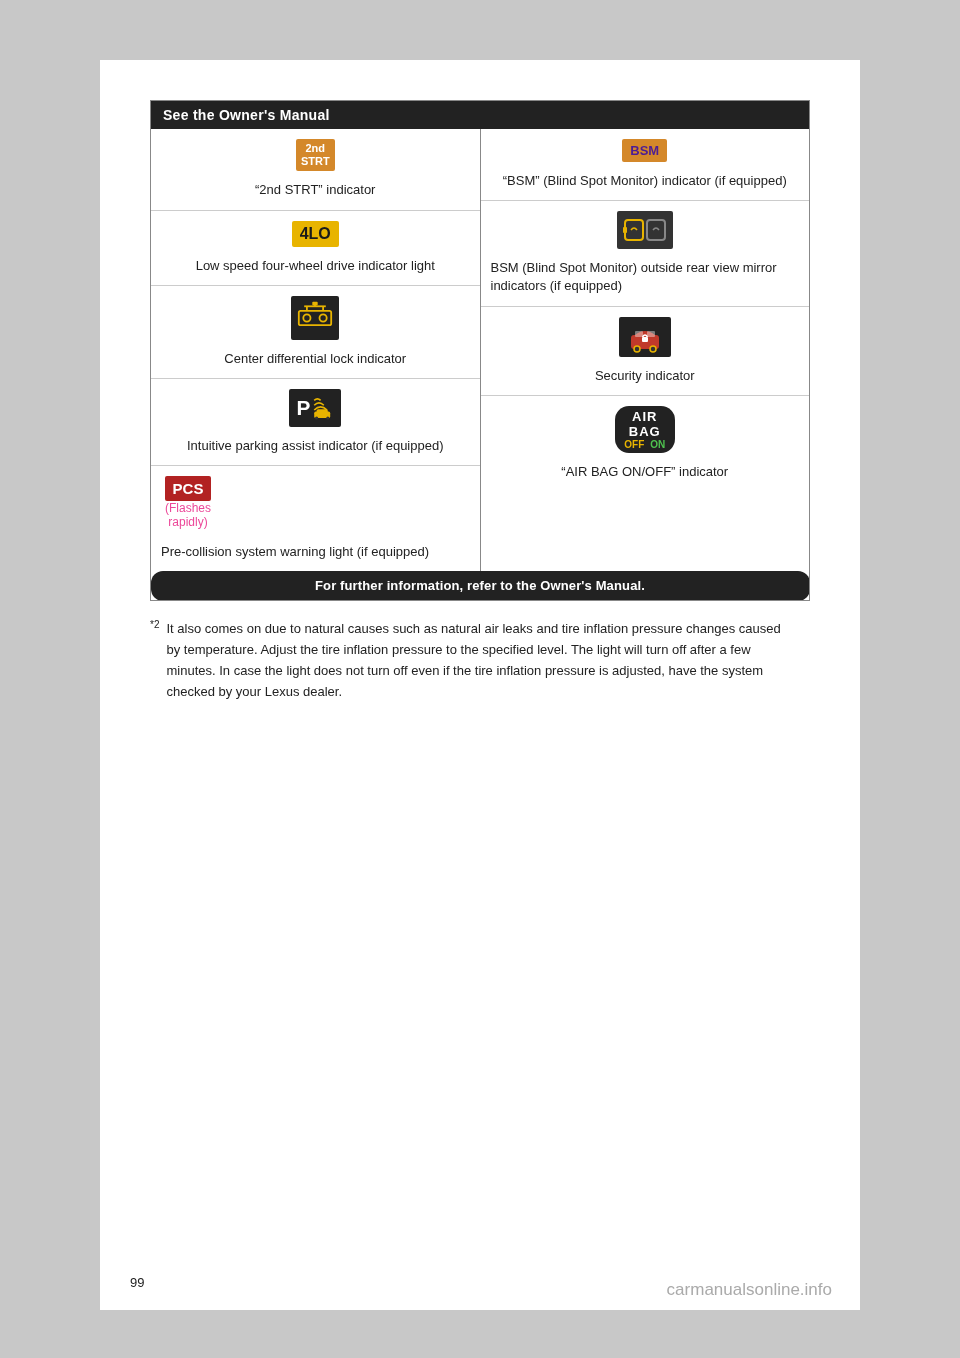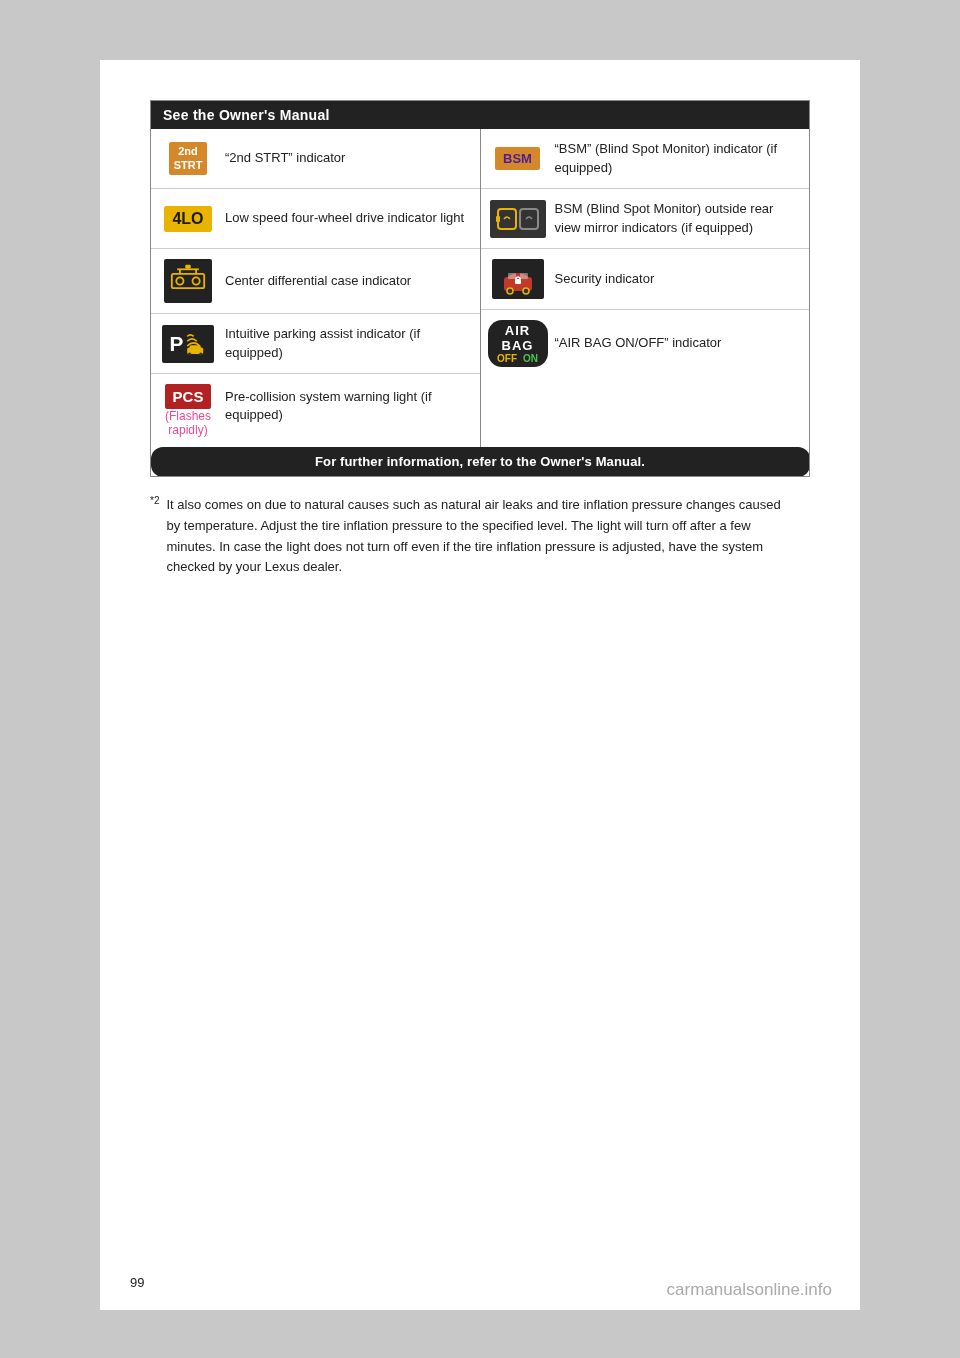--- a/index.html
+++ b/index.html
@@ -60,21 +60,21 @@
       color: #fff;
       font-size: 13px;
       text-align: center;
       padding: 7px 12px;
       font-weight: bold;
       letter-spacing: 0.01em;
       border-radius: 12px;
     }
     .indicator-row {
       display: flex;
-      flex-direction: row;
+      flex-direction: column;
       align-items: center;
       border-bottom: 1px solid #ccc;
       padding: 10px 10px;
       gap: 10px;
       min-height: 60px;
     }
     .indicator-row:last-child {
       border-bottom: none;
     }
     .icon-box {
@@ -280,21 +280,21 @@
                   <circle cx="11" cy="18" r="4" fill="none" stroke="#e8b400" stroke-width="2"></circle>
                   <circle cx="29" cy="18" r="4" fill="none" stroke="#e8b400" stroke-width="2"></circle>
                   <line x1="11" y1="10" x2="11" y2="5" stroke="#e8b400" stroke-width="2"></line>
                   <line x1="29" y1="10" x2="29" y2="5" stroke="#e8b400" stroke-width="2"></line>
                   <line x1="8" y1="5" x2="32" y2="5" stroke="#e8b400" stroke-width="2"></line>
                   <line x1="20" y1="5" x2="20" y2="2" stroke="#e8b400" stroke-width="2"></line>
                   <rect x="17" y="0" width="6" height="4" rx="1" fill="#e8b400"></rect>
                 </svg>
               </div>
             </div>
-            <div class="indicator-text">Center differential case indicator</div>
+            <div class="indicator-text">Center differential lock indicator</div>
           </div>
           <div class="indicator-row">
             <div class="icon-box">
               <div class="badge-parking parking-icon">
                 <svg viewBox="0 0 50 35" xmlns="http://www.w3.org/2000/svg">
 
                   <text x="2" y="26" font-size="26" font-weight="bold" fill="#fff" font-family="Arial">P</text>
 
                   <path d="M24 8 Q28 4 32 8" stroke="#e8b400" stroke-width="2" fill="none"></path>
                   <path d="M24 14 Q30 8 36 14" stroke="#e8b400" stroke-width="2" fill="none"></path>

